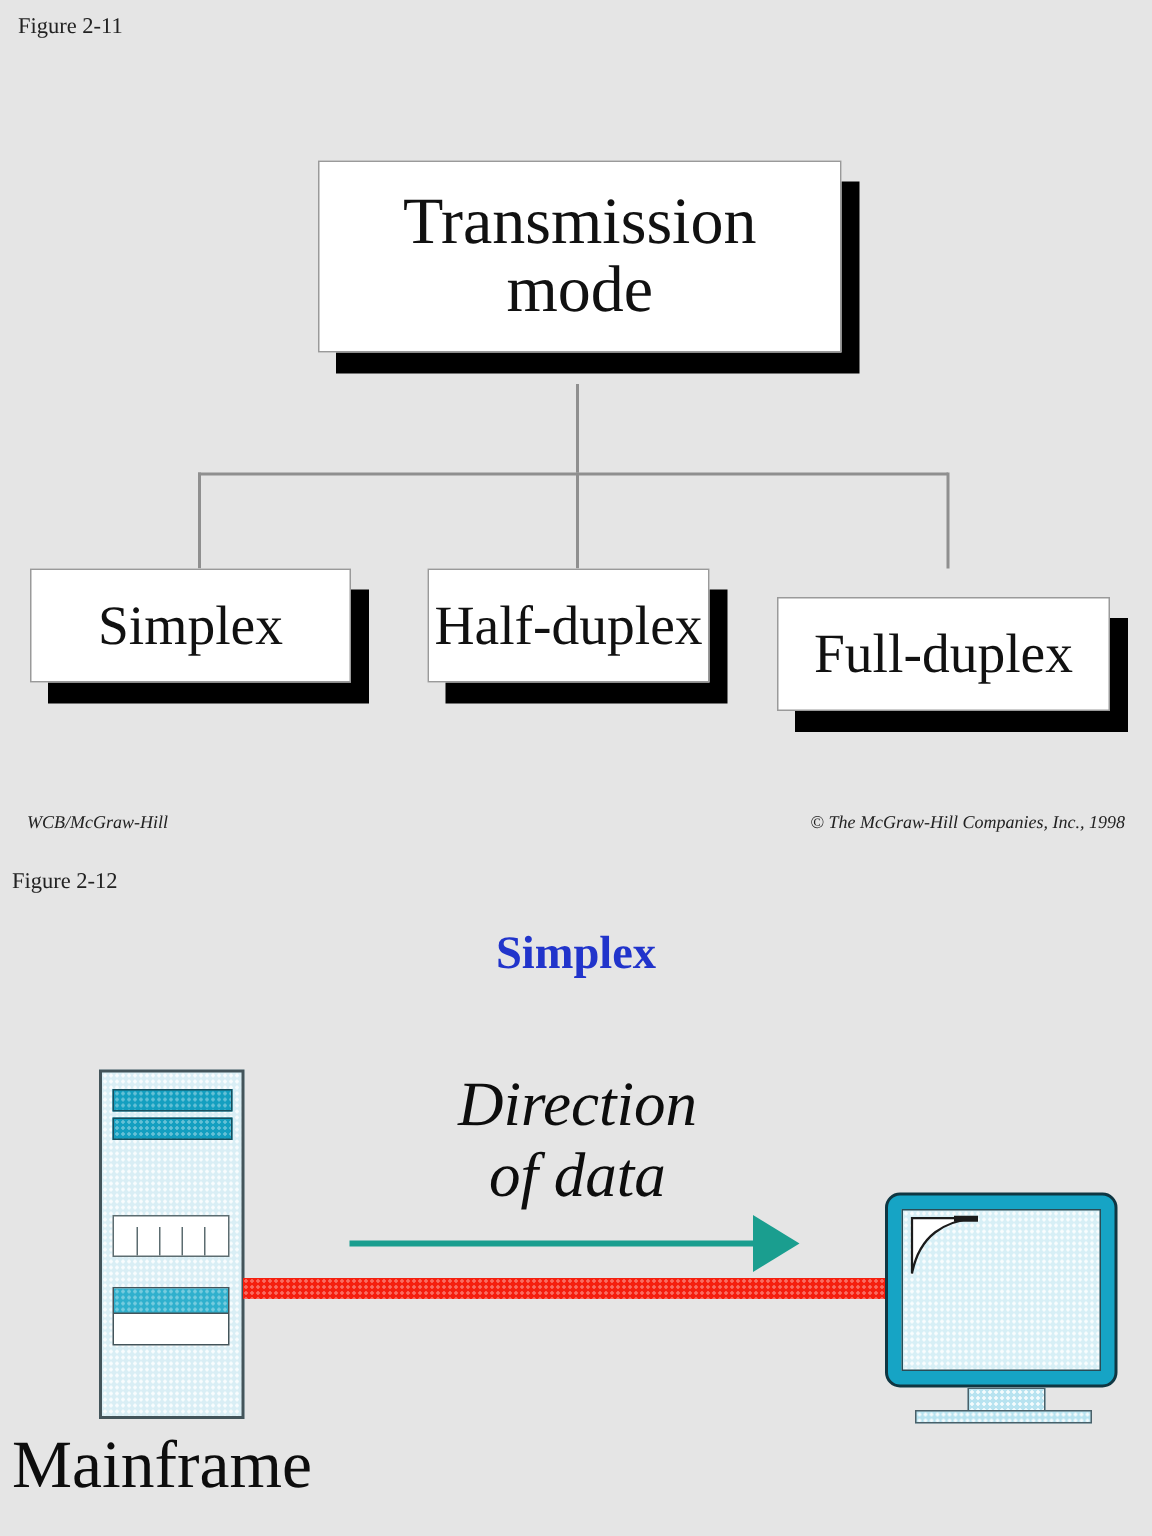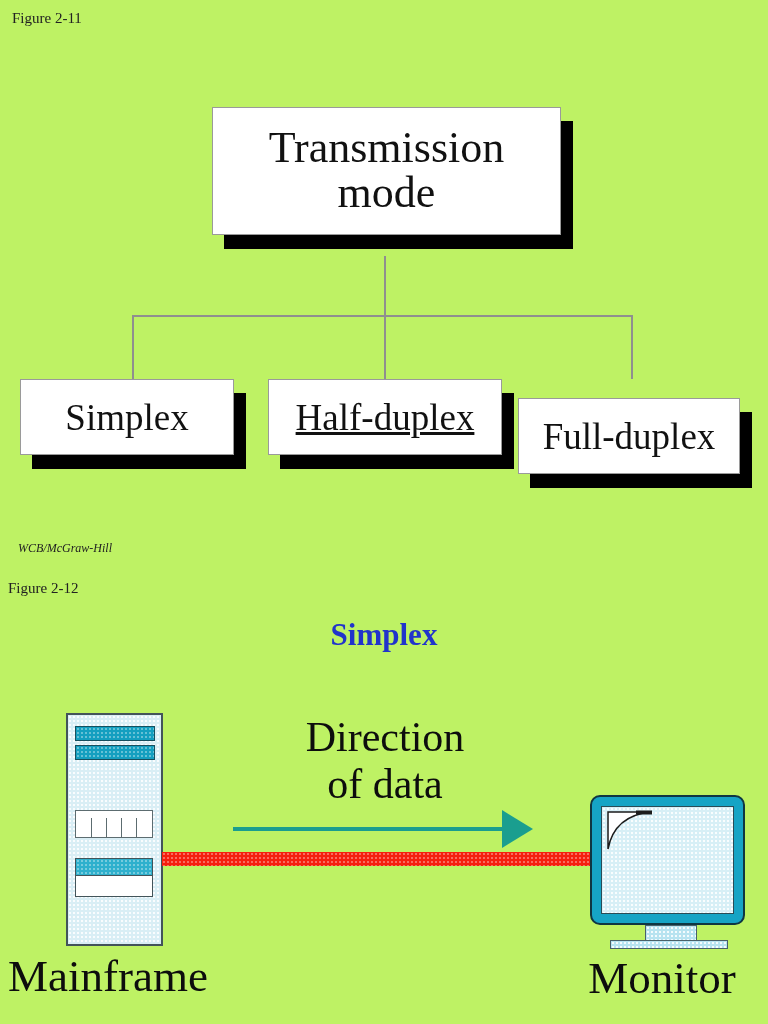--- a/index.html
+++ b/index.html
@@ -1,34 +1,34 @@
 <!DOCTYPE html>
 <html><head>
 <meta charset="utf-8">
 <style>
   html,body{margin:0;padding:0;background:#fff;}
   .page{
-    position:relative;width:768px;height:1024px;background:#bef264;
+    position:relative;width:768px;height:1024px;background:#e5e5e5;
     font-family:"Liberation Serif", serif;color:#111;overflow:hidden;
   }
   .fig-label{position:absolute;font-size:15px;color:#222;}
   #fig1-label{left:12px;top:10px;}
   #fig2-label{left:8px;top:580px;}
 
   
   .node{
     position:absolute;background:#fff;border:1px solid #9a9a9a;
     box-shadow:12px 14px 0 #000;display:flex;align-items:center;
     justify-content:center;text-align:center;box-sizing:border-box;
   }
   #root-node{left:212px;top:107px;width:349px;height:128px;font-size:44px;line-height:1.02;}
   #root-node .node-text{width:300px;}
   .child-node{top:379px;height:76px;font-size:37px;}
   #child-node-0{left:20px;width:214px;}
-  #child-node-1{left:268px;width:234px;text-decoration:underline;}
+  #child-node-1{left:285px;width:188px;}
   #child-node-2{left:518px;width:222px;margin-top:19px;}
   .connector{position:absolute;background:#8f8f8f;}
   #conn-root-v{left:384px;top:256px;width:2px;height:59px;}
   #conn-h{left:132px;top:315px;width:500px;height:2px;}
   #conn-stub-0{left:132px;top:315px;width:2px;height:64px;}
   #conn-stub-1{left:384px;top:315px;width:2px;height:64px;}
   #conn-stub-2{left:631px;top:315px;width:2px;height:64px;}
 
   .credit{position:absolute;top:541px;font-size:12px;font-style:italic;color:#222;}
   #credit-left{left:18px;}
@@ -54,21 +54,21 @@
   .vent-tick{position:absolute;bottom:0;width:1px;height:19px;background:#5c6c70;}
   #lower-bay{position:absolute;left:75px;top:858px;width:78px;height:39px;border:1px solid #43545a;box-sizing:border-box;background:#fff;}
   #lower-bay-top{position:absolute;left:0;top:0;width:100%;height:17px;background-color:#2fb0cd;border-bottom:1px solid #43545a;box-sizing:border-box;}
 
   
   #data-link{position:absolute;left:162px;top:852px;width:429px;height:14px;background-color:#f51f0e;}
 
   
   #direction-label{
     position:absolute;left:225px;top:714px;width:320px;text-align:center;
-    font-size:42px;line-height:1.12;color:#0d0d0d;
+    font-size:42px;line-height:1.12;color:#0d0d0d;font-style:italic;
   }
   #direction-arrow{position:absolute;left:230px;top:805px;width:310px;height:50px;}
 
   
   #monitor-frame{
     position:absolute;left:590px;top:795px;width:155px;height:130px;
     background-color:#16a4c5;border:2px solid #0f3642;border-radius:10px;box-sizing:border-box;
   }
   #monitor-screen{
     position:absolute;left:601px;top:806px;width:133px;height:108px;
@@ -104,20 +104,21 @@
     </div>
     <div class="node child-node" id="child-node-1">
       <div>Half-duplex</div>
     </div>
     <div class="node child-node" id="child-node-2">
       <div>Full-duplex</div>
     </div>
   </div>
 
   <div class="credit" id="credit-left">WCB/McGraw-Hill</div>
+  <div class="credit" id="credit-right">© The McGraw-Hill Companies, Inc., 1998</div>
 
   <div class="fig-label" id="fig2-label">Figure 2-12</div>
   <div id="fig2-title">Simplex</div>
 
   <div>
     <div id="mainframe-body" class="dots-light"></div>
     <div class="drive-bar dots-dark" id="drive-bar-1"></div>
     <div class="drive-bar dots-dark" id="drive-bar-2"></div>
     <div id="vent-panel">
       <span class="vent-tick" style="left:15px"></span>
@@ -147,15 +148,14 @@
       <svg width="133" height="108" viewBox="0 0 133 108" xmlns="http://www.w3.org/2000/svg">
         <path d="M6,42 L6,5 L49,5 C28,7 11,16 6,42 Z" fill="#ffffff" stroke="#1b1b1b" stroke-width="1.5"></path>
         <line x1="34" y1="5.5" x2="50" y2="5.5" stroke="#1b1b1b" stroke-width="4"></line>
       </svg>
     </div>
     <div id="monitor-stand-neck" class="dots-light"></div>
     <div id="monitor-stand-base" class="dots-light"></div>
   </div>
 
   <div class="device-label" id="mainframe-label">Mainframe</div>
-  <div class="device-label" id="monitor-label">Monitor</div>
 
 </div>
 
 </body></html>

